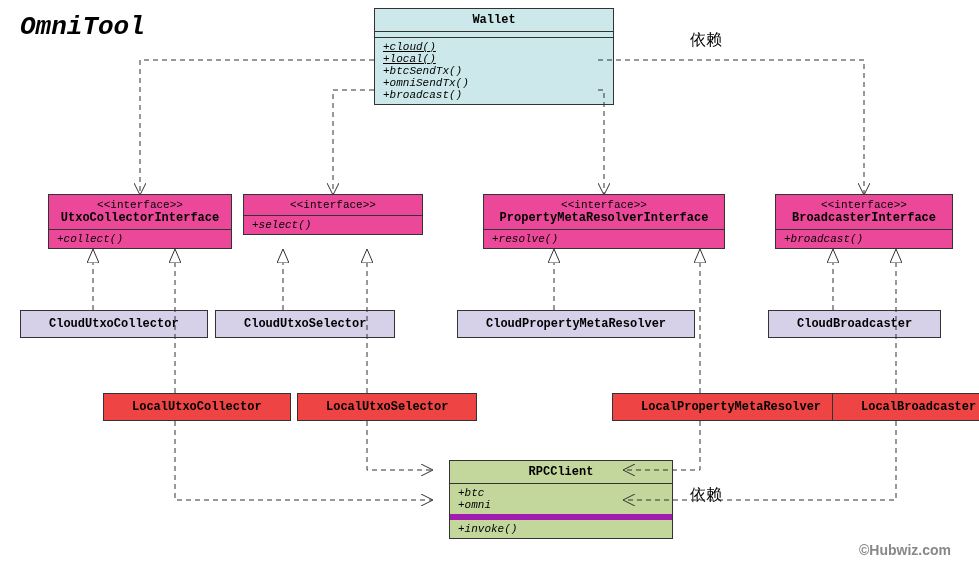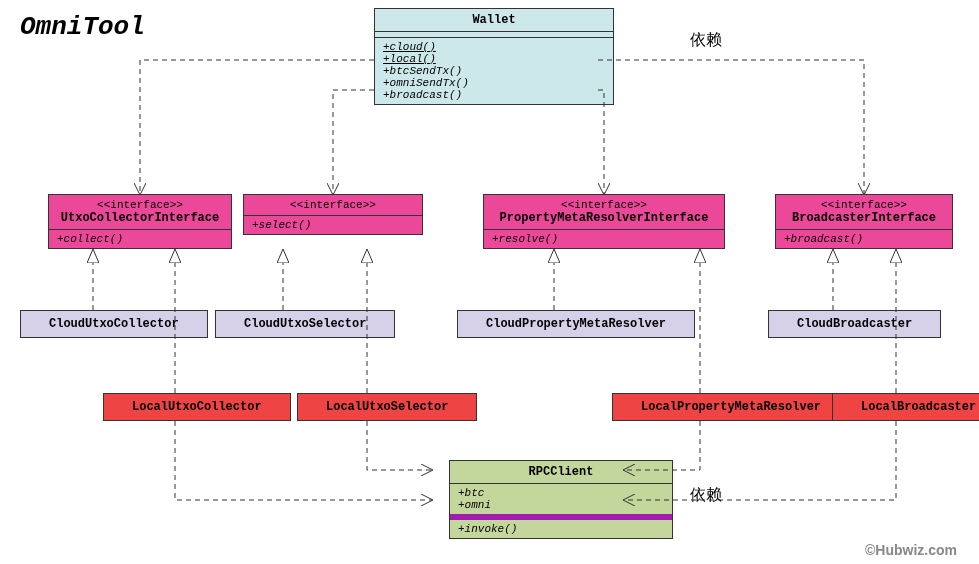--- a/index.html
+++ b/index.html
@@ -62,21 +62,21 @@
   }
   .cloud { background: #d6d0e8; }
   .local { background: #ef4444; }
   .annotation {
     position: absolute;
     font-family: Liberation Serif, serif;
     font-size: 16px;
   }
   .watermark {
     position: absolute;
-    right: 22px;
+    right: 28px;
     bottom: 6px;
     font-family: sans-serif;
     font-weight: bold;
     color: #888;
     font-size: 14px;
   }
   svg.lines {
     position: absolute;
     top: 0; left: 0;
     width: 979px;

